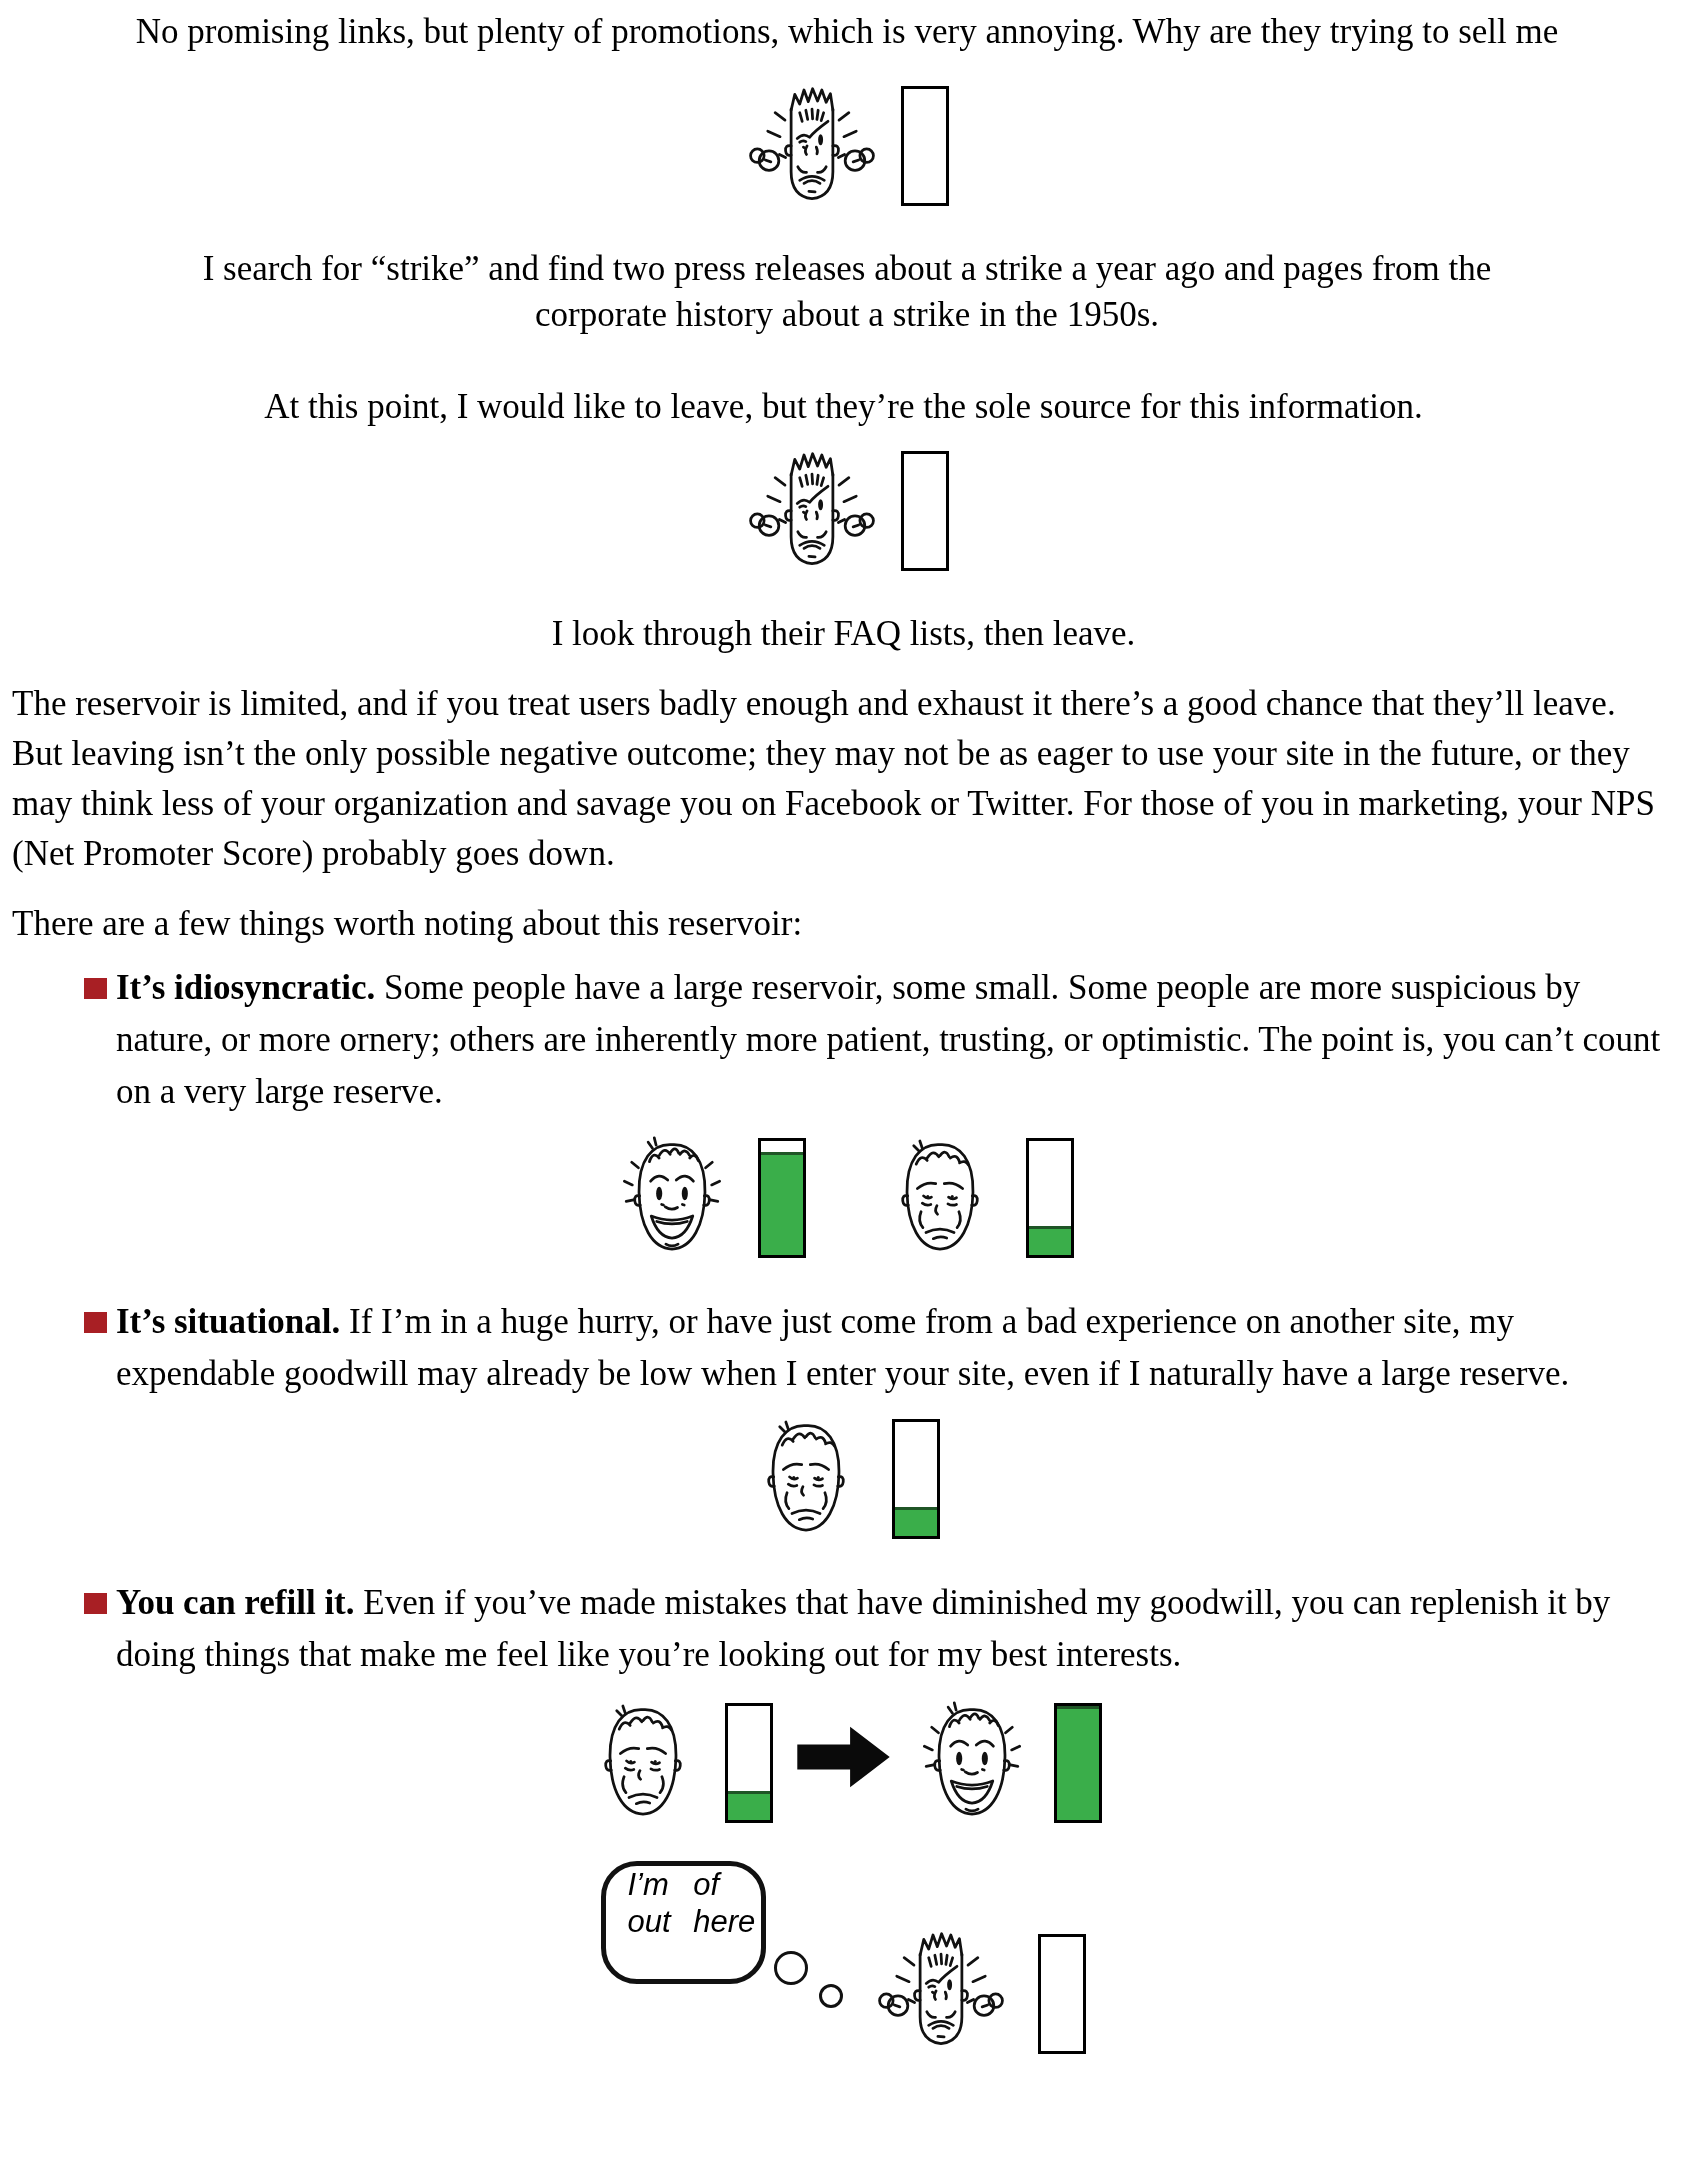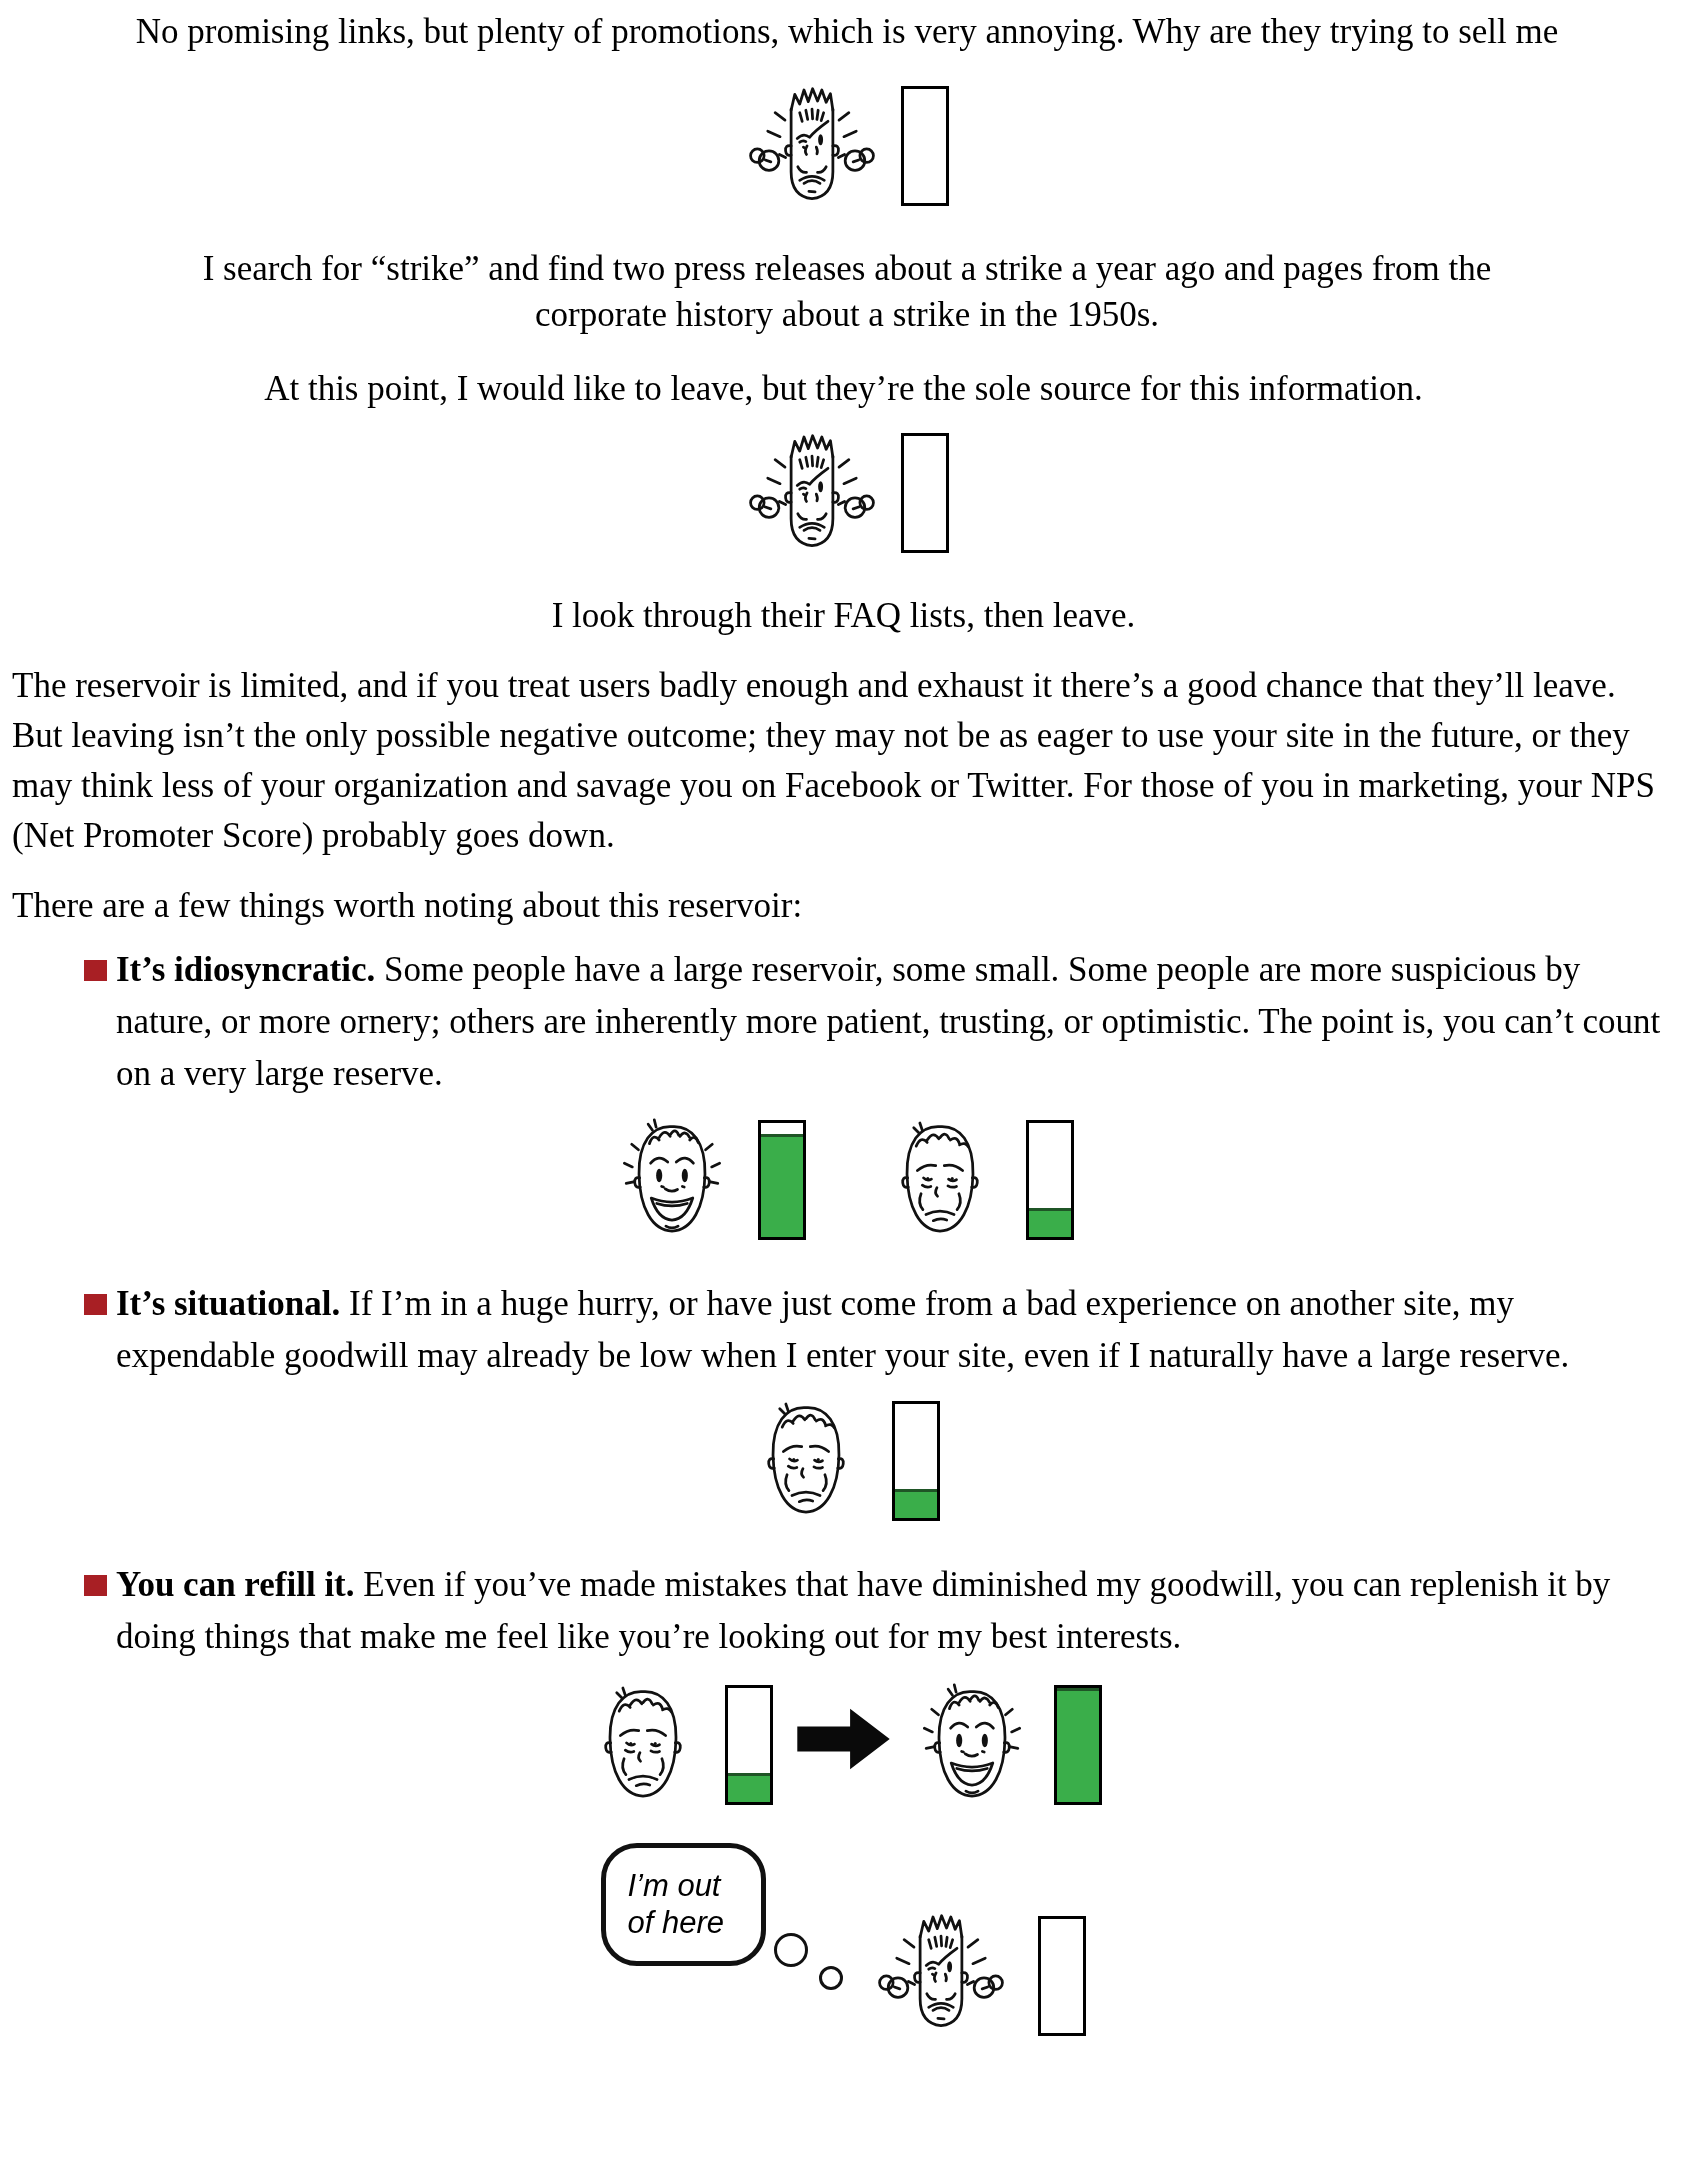--- a/index.html
+++ b/index.html
@@ -7,21 +7,21 @@
     position:relative; width:1687px; height:2183px; overflow:hidden;
     background:#ffffff; color:#000000;
     font-family:"Liberation Serif", serif; font-size:35px;
     font-variant-ligatures:none;
   }
   
   .quote { margin:0; text-align:center; line-height:46px; }
   .quote .qline { display:block;padding-left:7px; }
   .q1 { padding-top:9.3px; }
   .q2 { margin-top:32px; }
-  .q3 { margin-top:28px; }
+  .q3 { margin-top:46px; }
   .q4 { margin-top:28px; }
   
   .body-para { margin:22.5px 13.2px 0 12px; line-height:50px; }
   .intro-para { margin-top:20px; }
   
   .bullet { position:relative; margin:13.2px 20px 0 116px; line-height:52px; }
   .bullet .btext { margin:0; }
   .bullet .lead { font-weight:bold; }
   .marker { position:absolute; left:-32px; top:16px; width:22.5px; height:21px; background:#a81f24; }
   .b2 { margin-top:9.3px; } .b3 { margin-top:9.3px; } .b4 { margin-top:13.2px; }
@@ -35,21 +35,21 @@
           background:linear-gradient(to bottom, #1f5526 0px, #1f5526 3.3px, #3aae4a 3.3px); }
   .fig-1 { margin-top:26.5px; column-gap:14.6px; } .fig-1 .bar { margin-top:4.6px; }
   .fig-2 { margin-top:17px; column-gap:14.6px; } .fig-2 .bar { margin-top:4.6px; }
   .fig-3 { margin-top:13.2px; column-gap:76px; }
   .pair { display:flex; column-gap:28px; } .pair .bar { margin-top:6px; }
   .fig-4 { margin-top:13.2px; column-gap:28px; } .fig-4 .bar { margin-top:6px; }
   .fig-5 { margin-top:16px; column-gap:24px; } .fig-5 .bar { margin-top:6px; }
   .arrow { width:93px; height:66px; align-self:center; margin-top:-9.3px; }
   .fig-6 { margin-top:8px; height:206px; align-items:flex-start; }
   .bubble { box-sizing:border-box; width:165px; height:123px; border:5.3px solid #111;
-            border-radius:36px; display:flex; flex-direction:column; justify-content:center;
+            border-radius:36px; display:flex; flex-direction:row; justify-content:center;
             padding-left:21px; font-family:"Liberation Sans", sans-serif; font-style:italic;
             font-size:31px; line-height:37px; background:#fff; }
   .bubble span { display:block; }
   .tc { box-sizing:border-box; border:3.3px solid #111; border-radius:50%; background:#fff; }
   .tc1 { width:34px; height:34px; margin-top:90px; margin-left:8px; }
   .tc2 { width:24px; height:24px; margin-top:123px; margin-left:10.6px; }
   .fig-6 .face { margin-left:24px; margin-top:66px; }
   .fig-6 .bar { margin-top:73px; margin-left:22.5px; }
   .defs { position:absolute; width:0; height:0; overflow:hidden; }
 </style>

